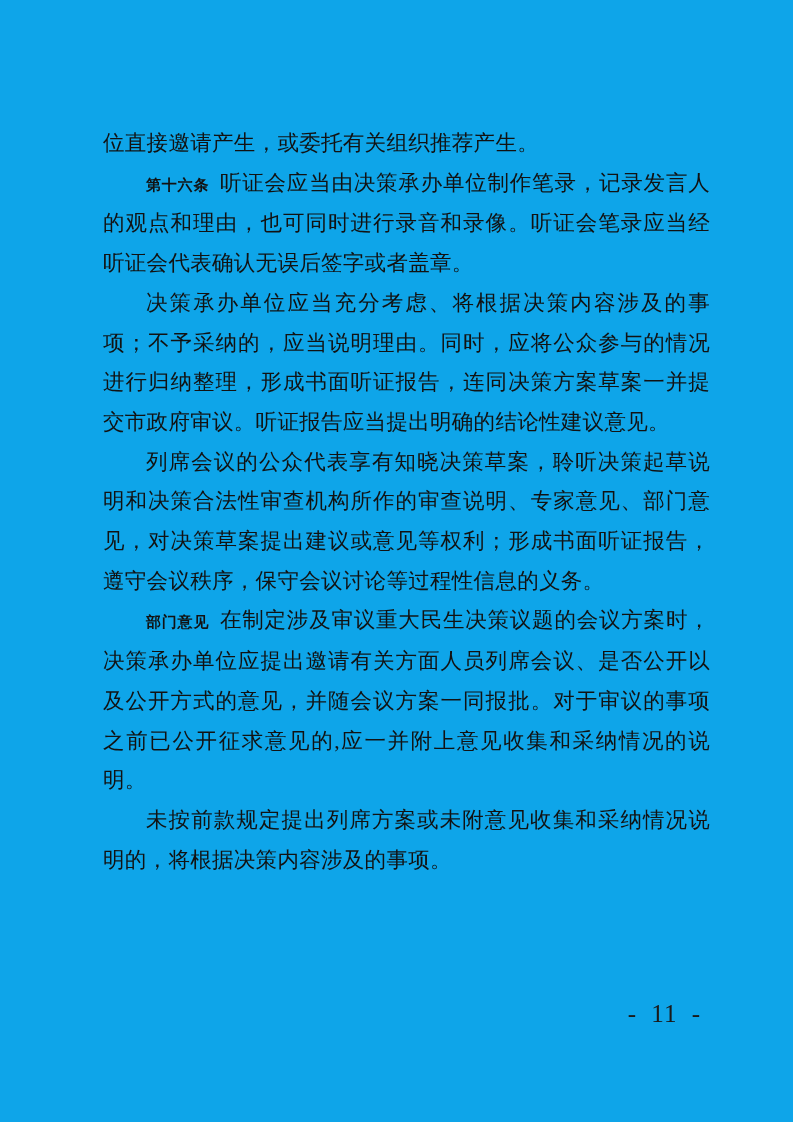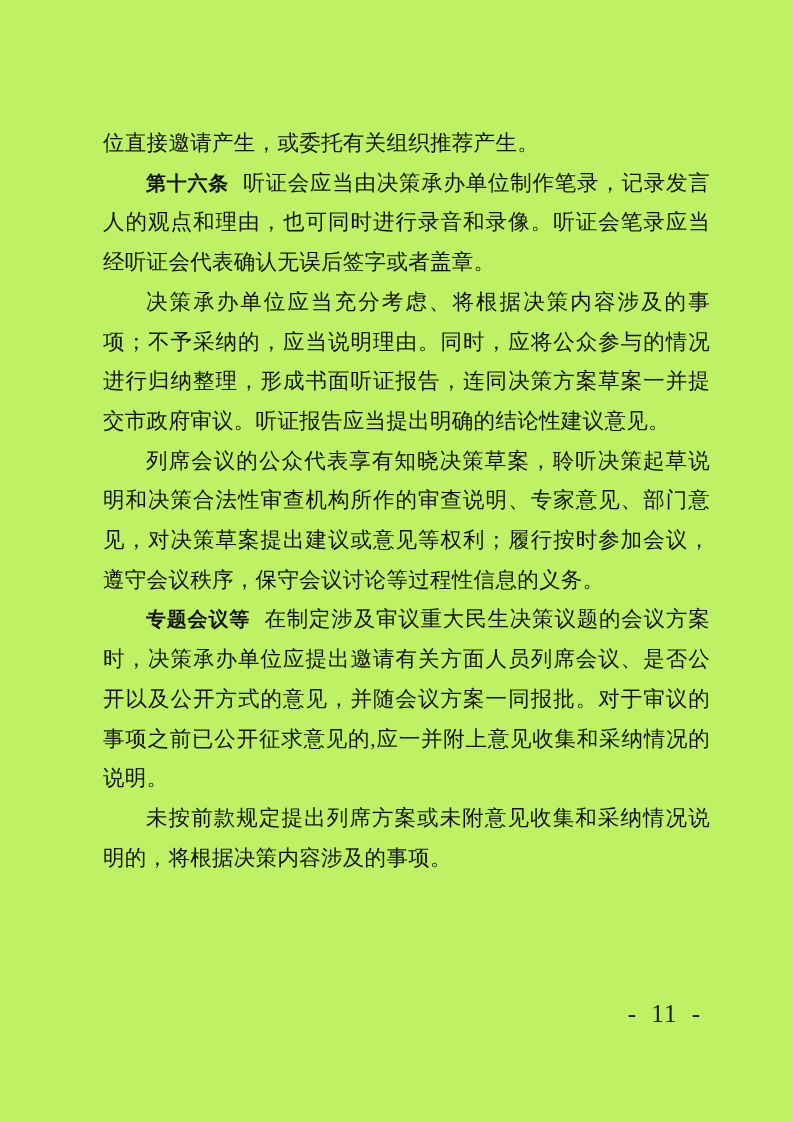--- a/index.html
+++ b/index.html
@@ -4,21 +4,21 @@
 <style>
   html, body {
     margin: 0;
     padding: 0;
     background: #ffffff;
   }
   .page {
     position: relative;
     width: 793px;
     height: 1122px;
-    background: #bef264;
+    background: #0ea5e9;
     overflow: hidden;
     font-family: "Liberation Serif", "DejaVu Serif", serif;
     color: #121212;
   }
   .content {
     position: absolute;
     left: 103px;
     top: 124px;
     width: 607px;
   }
@@ -29,21 +29,21 @@
     text-align: justify;
     letter-spacing: 0.3px;
   }
   .para.indent {
     text-indent: 2em;
   }
   .article-no {
     font-weight: 700;
     margin-right: 0.72em;
     font-family: "Liberation Sans", "DejaVu Sans", sans-serif;
-    font-size: 20px;
+    font-size: 15px;
   }
   .page-footer {
     position: absolute;
     top: 1002px;
     right: 92px;
     font-size: 25px;
     line-height: 24px;
     letter-spacing: 1px;
     word-spacing: 7px;
     color: #1a1a1a;
@@ -62,25 +62,25 @@
     <p class="para indent">
       <b class="article-no">第十六条</b><span>听证会应当由决策承办单位制作笔录，记录发言人的观点和理由，也可同时进行录音和录像。听证会笔录应当经听证会代表确认无误后签字或者盖章。</span>
     </p>
 
     <p class="para indent">
       <span>决策承办单位应当充分考虑、将根据决策内容涉及的事项；不予采纳的，应当说明理由。同时，应将公众参与的情况进行归纳整理，形成书面听证报告，连同决策方案草案一并提交市政府审议。听证报告应当提出明确的结论性建议意见。</span>
     </p>
 
 
     <p class="para indent">
-      <span>列席会议的公众代表享有知晓决策草案，聆听决策起草说明和决策合法性审查机构所作的审查说明、专家意见、部门意见，对决策草案提出建议或意见等权利；履行按时参加会议，遵守会议秩序，保守会议讨论等过程性信息的义务。</span>
+      <span>列席会议的公众代表享有知晓决策草案，聆听决策起草说明和决策合法性审查机构所作的审查说明、专家意见、部门意见，对决策草案提出建议或意见等权利；形成书面听证报告，遵守会议秩序，保守会议讨论等过程性信息的义务。</span>
     </p>
 
     <p class="para indent">
-      <b class="article-no">专题会议等</b><span>在制定涉及审议重大民生决策议题的会议方案时，决策承办单位应提出邀请有关方面人员列席会议、是否公开以及公开方式的意见，并随会议方案一同报批。对于审议的事项之前已公开征求意见的,应一并附上意见收集和采纳情况的说明。</span>
+      <b class="article-no">部门意见</b><span>在制定涉及审议重大民生决策议题的会议方案时，决策承办单位应提出邀请有关方面人员列席会议、是否公开以及公开方式的意见，并随会议方案一同报批。对于审议的事项之前已公开征求意见的,应一并附上意见收集和采纳情况的说明。</span>
     </p>
 
     <p class="para indent">
       <span>未按前款规定提出列席方案或未附意见收集和采纳情况说明的，将根据决策内容涉及的事项。</span>
     </p>
 
   </div>
 
   <div class="page-footer">- 11 -</div>
 </div>

